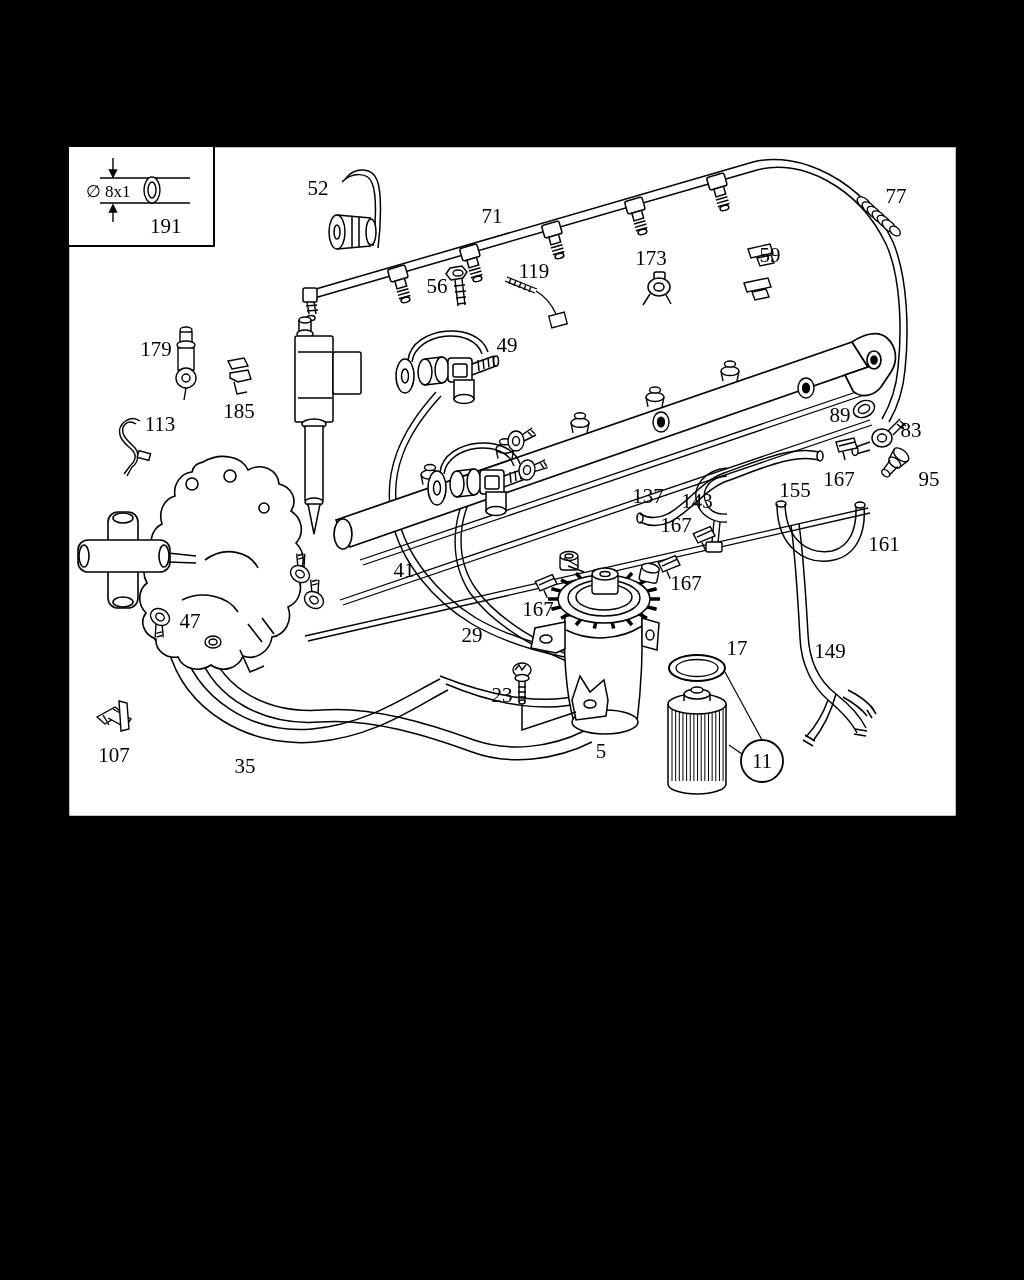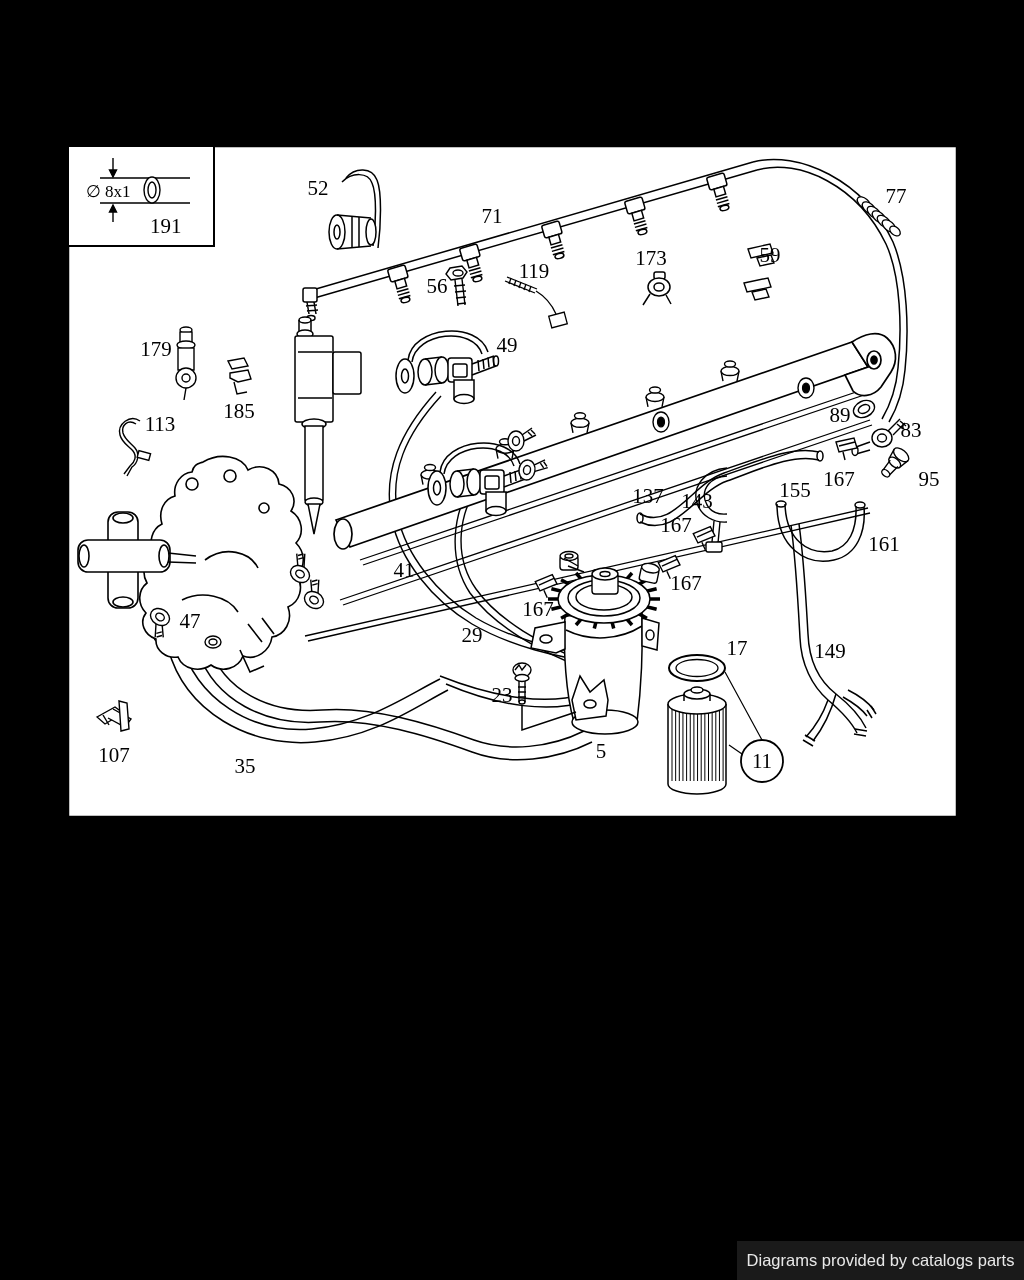--- a/index.html
+++ b/index.html
@@ -419,16 +419,13 @@
         <text class="lbl" x="190" y="628">47</text>
         <text class="lbl" x="737" y="655">17</text>
         <text class="lbl" x="830" y="658">149</text>
         <text class="lbl" x="502" y="702">23</text>
         <text class="lbl" x="601" y="758">5</text>
         <text class="lbl" x="114" y="762">107</text>
         <text class="lbl" x="245" y="773">35</text>
       </g>
 </svg>
 
-<div id="attribution-bar" style="background: rgb(26, 26, 26);">
-  <span style="color: rgb(232, 232, 232);">Diagrams provided by catalogs parts</span>
 </div>
-</div>
 
 </body></html>

